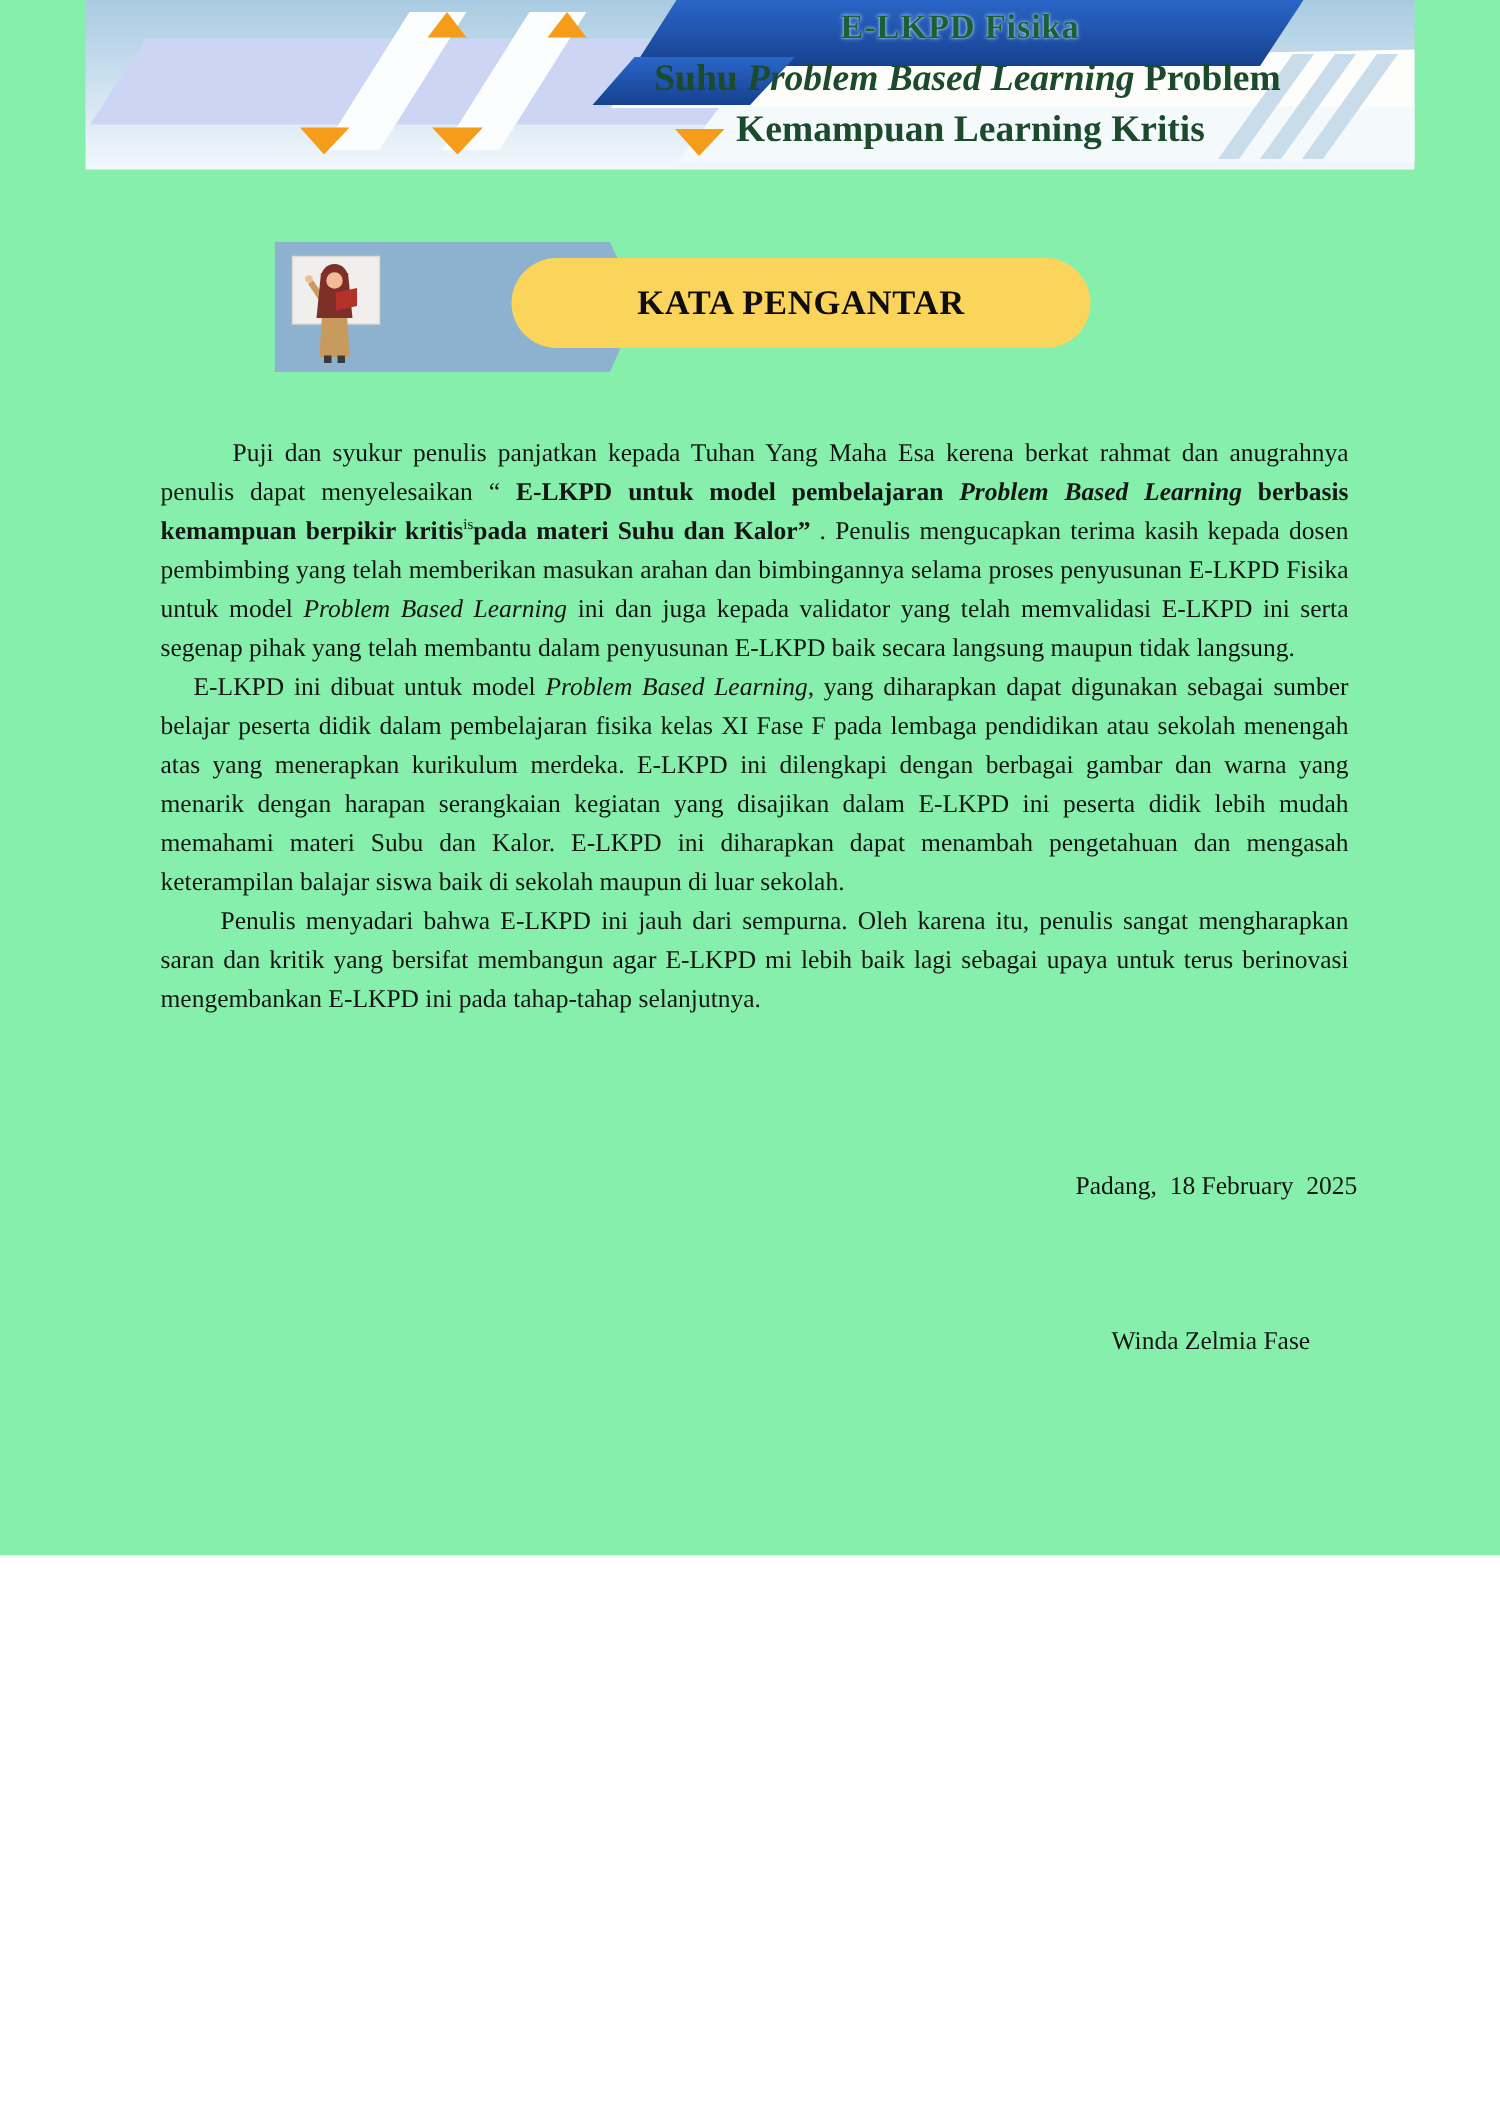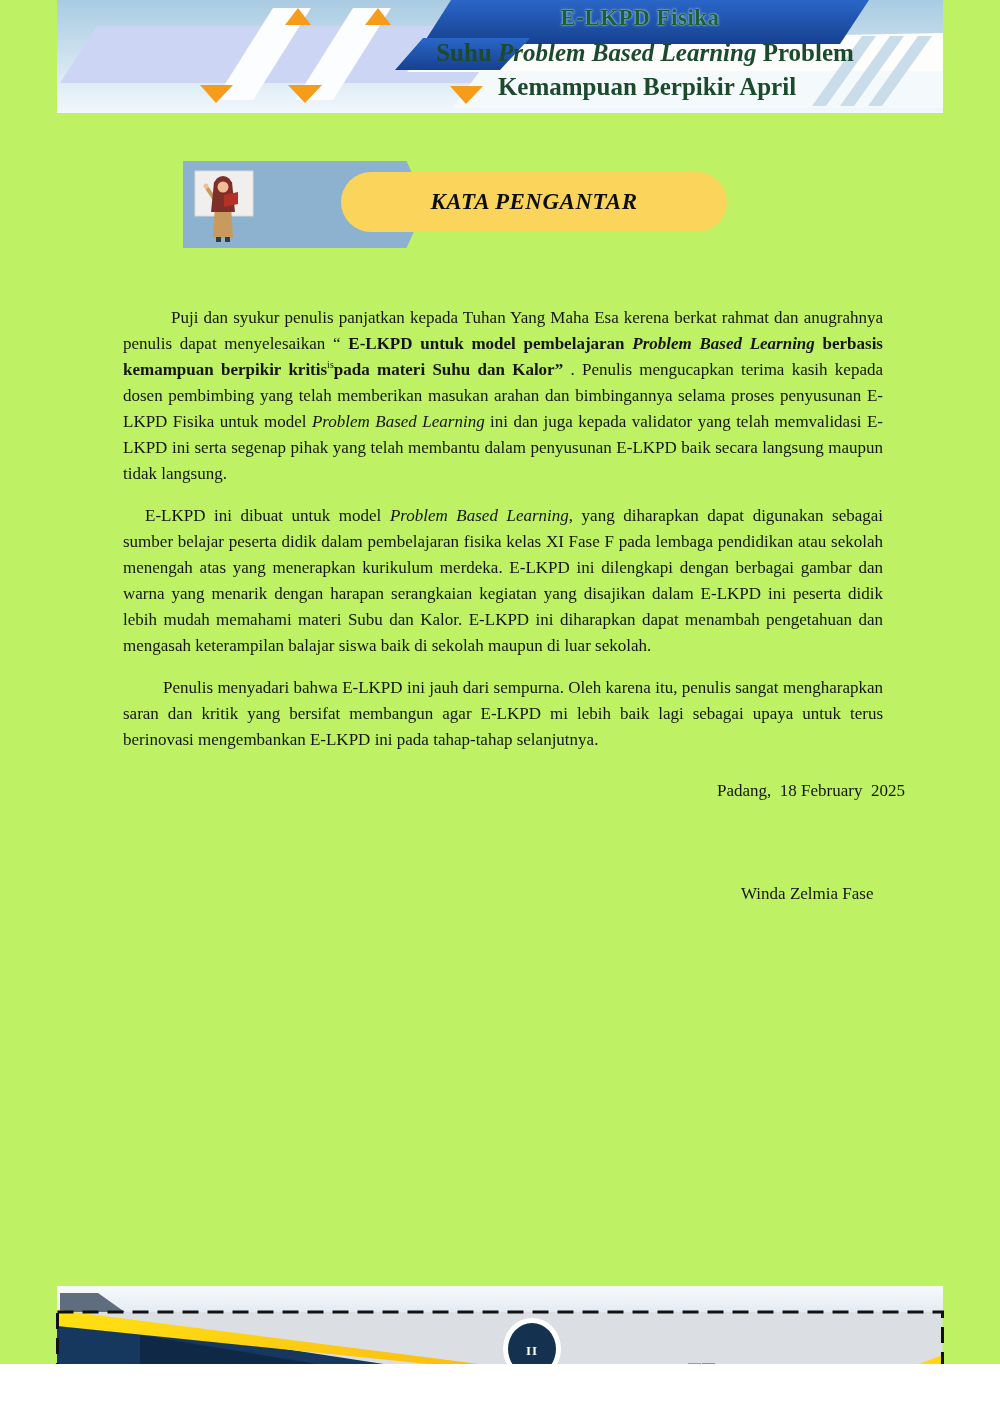--- a/index.html
+++ b/index.html
@@ -1,39 +1,39 @@
 <!DOCTYPE html>
 <html style="--header-blue: #1d50a8; --header-green: #1b4a2c; --banner-blue: #8db2cf; --banner-yellow: #fbd45c; --lavender: #cdd5f4; --orange-triangle: #f59c1a; --footer-navy: #14314f; --footer-yellow: #ffd813; --footer-orange: #f59a15; --brand-navy: #1d3a6b;"><head>
 <meta charset="utf-8">
 <style>
   html,body{margin:0;padding:0;background:#ffffff;}
-  .page{position:relative;width:1000px;height:1364px;background:#bef264;overflow:hidden;
+  .page{position:relative;width:1000px;height:1037px;background:#86efac;overflow:hidden;
         font-family:"Liberation Serif",serif;color:#151515;}
 
   
   .header-svg{position:absolute;left:0;top:0;}
   .hdr-text{position:absolute;text-align:center;font-weight:bold;color:var(--header-green,#1b5232);}
   .hdr-title{left:530px;top:5px;width:220px;font-size:23px;color:#1d5e37;
              text-shadow:0 0 3px rgba(170,215,255,.95),0 0 1px #cfe9ff;letter-spacing:.5px;}
   .hdr-line1{left:420px;top:39px;width:450px;font-size:25px;color:#1b4a2c;}
   .hdr-line2{left:452px;top:73px;width:390px;font-size:25px;color:#1b4a2c;}
 
   
   .banner-blue{position:absolute;left:183px;top:161px;width:243px;height:87px;
                background:var(--banner-blue,#8db2cf);
                clip-path:polygon(0 0,92% 0,100% 50%,92% 100%,0 100%);}
   .banner-pill{position:absolute;left:341px;top:172px;width:386px;height:60px;border-radius:32px;
-               background:var(--banner-yellow,#fbd45c);display:flex;align-items:center;justify-content:center;font-style:italic;}
+               background:var(--banner-yellow,#fbd45c);display:flex;align-items:center;justify-content:center;}
   .banner-pill .t{font-size:23px;font-weight:bold;color:#0e0e0e;letter-spacing:.5px;}
   .teacher{position:absolute;left:4px;top:5px;}
 
   
   .body-text{position:absolute;left:107px;top:289px;width:792px;font-size:17px;line-height:26px;
              text-align:justify;}
-  .body-text p{margin:16px;}
+  .body-text p{margin:0;}
   .p1{text-indent:48px;}
   .p2{text-indent:22px;}
   .p3{text-indent:40px;}
   sup{font-size:10px;line-height:0;font-weight:normal;}
   .date-line{position:absolute;left:717px;top:781px;font-size:17px;white-space:pre;}
   .signature{position:absolute;left:741px;top:884px;font-size:17px;}
 
   
   .footer-svg{position:absolute;left:0;top:1280px;}
   .page-badge{position:absolute;left:503px;top:1318px;width:58px;height:62px;box-sizing:border-box;
@@ -76,21 +76,21 @@
     <polygon points="890,36 904,36 854,106 840,106" fill="#c9dcea"></polygon>
     <polygon points="918,36 932,36 882,106 868,106" fill="#c9dcea"></polygon>
     <polygon points="451,0 869,0 840,44 423,44" fill="url(#blu)"></polygon>
     <polygon points="423,38 530,38 500,70 395,70" fill="url(#blu)"></polygon>
     <polygon points="200,85 233,85 216,103" fill="#f59c1a"></polygon>
     <polygon points="288,85 322,85 305,103" fill="#f59c1a"></polygon>
     <polygon points="450,86 483,86 466,104" fill="#f59c1a"></polygon>
   </svg>
   <div class="hdr-text hdr-title">E-LKPD Fisika</div>
   <div class="hdr-text hdr-line1"><span style="font-weight: bold;">Suhu </span><span style="font-weight: bold; font-style: italic;">Problem Based Learning</span><span style="font-weight: bold;"> Problem</span></div>
-  <div class="hdr-text hdr-line2">Kemampuan Berpikir April</div>
+  <div class="hdr-text hdr-line2">Kemampuan Learning Kritis</div>
 
   <div class="banner-blue">
     <svg class="teacher" width="72" height="78" viewBox="0 0 72 78">
       <rect x="8" y="5" width="58" height="45" fill="#f1efed" stroke="#dcd9d6"></rect>
       <line x1="28" y1="34" x2="20" y2="22" stroke="#c89a5d" stroke-width="4"></line>
       <circle cx="19" cy="20" r="2.5" fill="#f3bb97"></circle>
       <polygon points="28,38 44,38 46,72 26,72" fill="#c89a5d"></polygon>
       <polygon points="27,16 45,16 48,46 24,46" fill="#7e2f28"></polygon>
       <circle cx="36" cy="19" r="9" fill="#7e2f28"></circle>
       <circle cx="36" cy="21" r="5.5" fill="#f3bb97"></circle>

